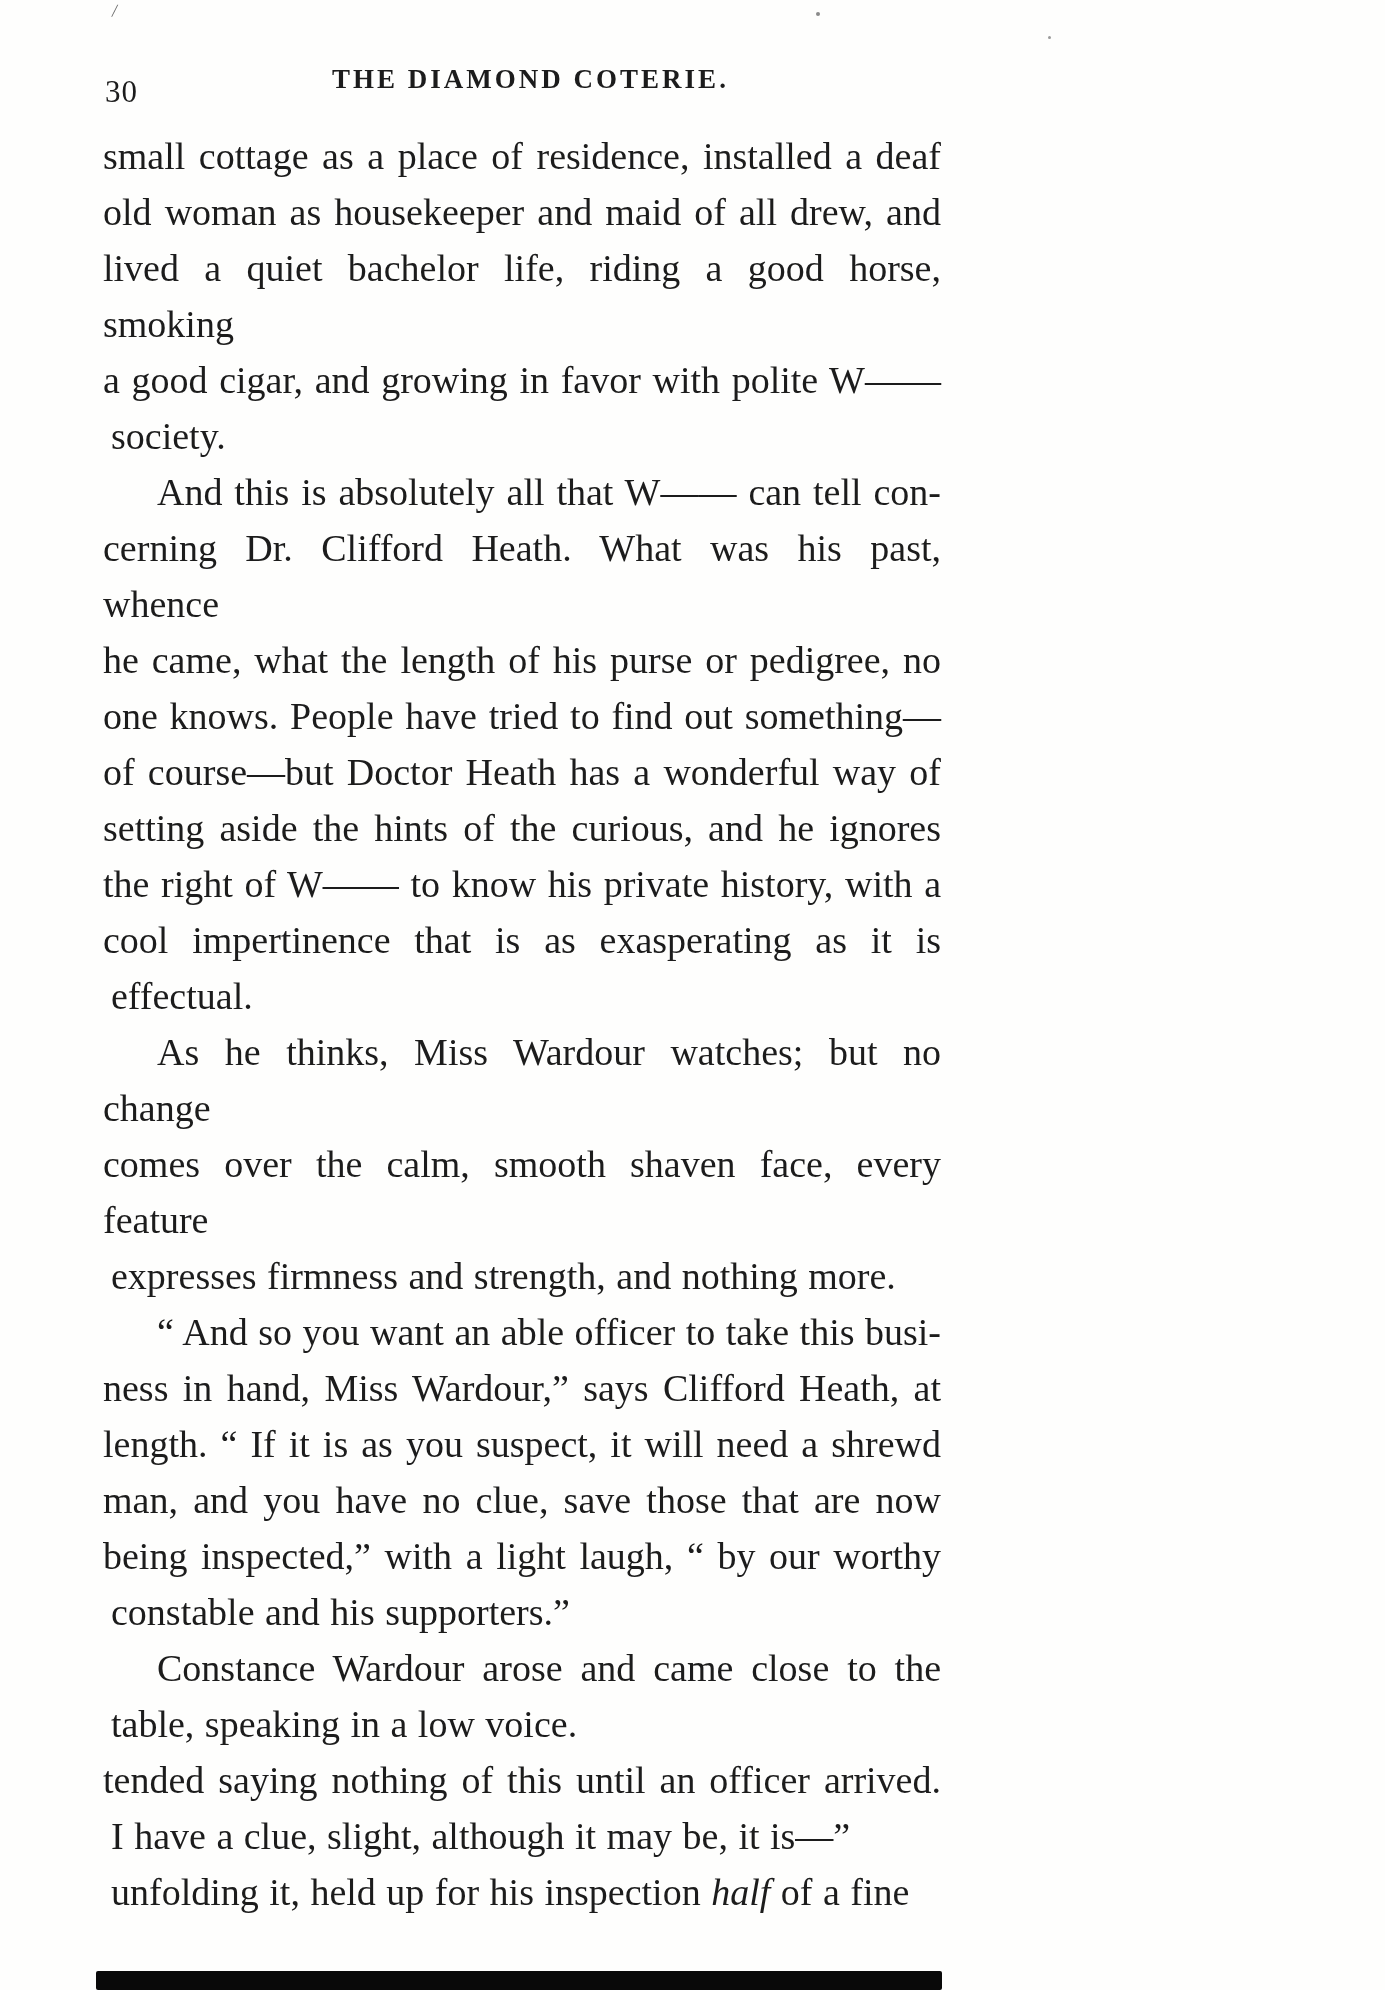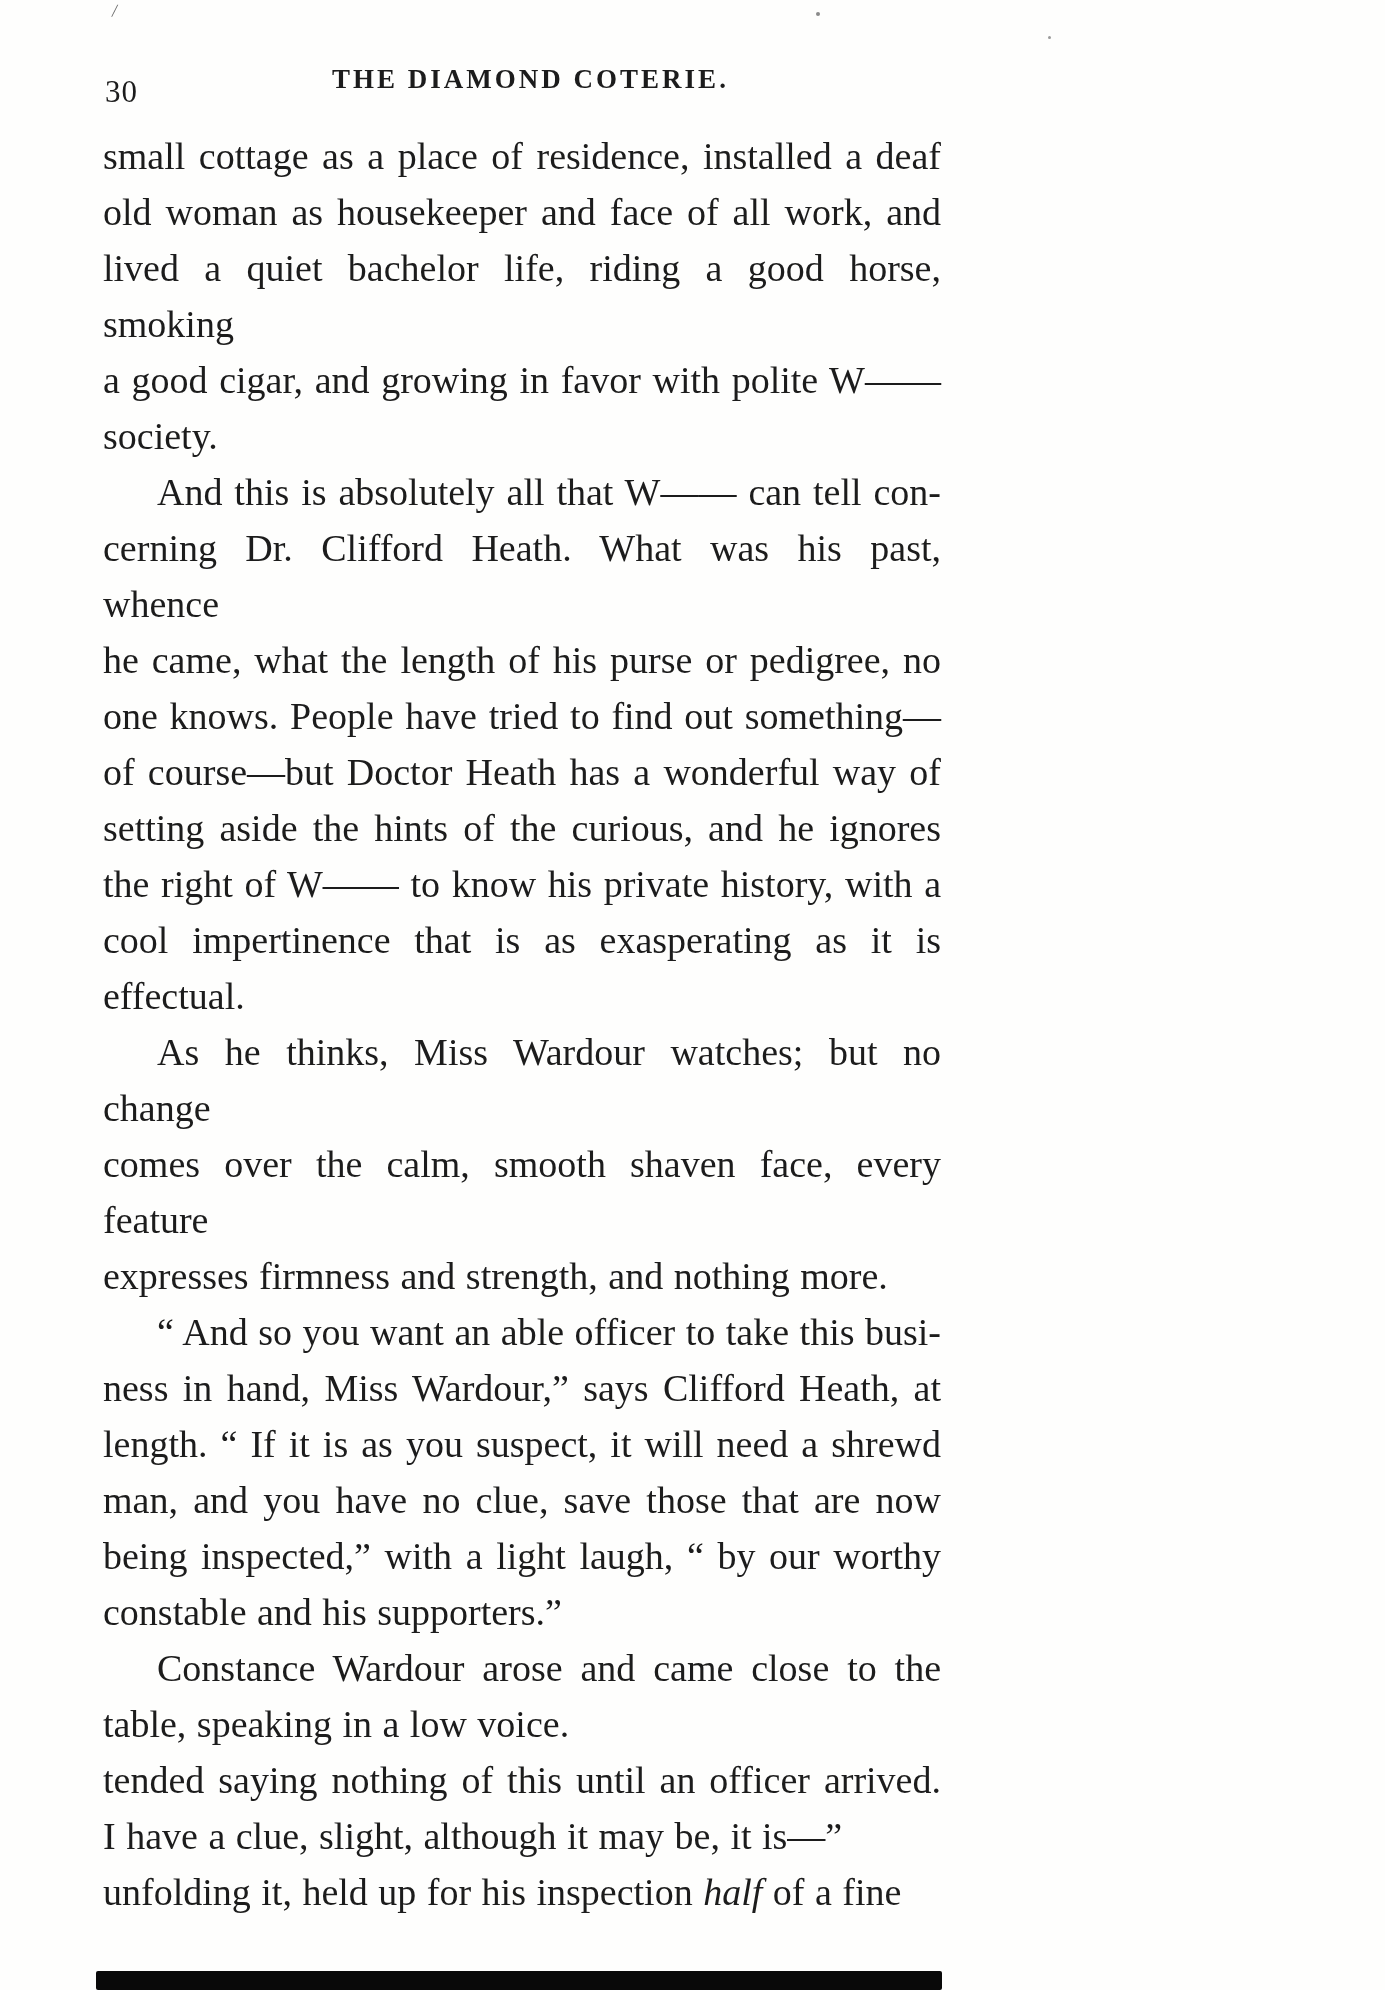--- a/index.html
+++ b/index.html
@@ -46,20 +46,21 @@
   .line {
     font-size: 38px;
     line-height: 56px;
     text-align: justify;
     text-align-last: justify;
     word-spacing: 1px;
   }
   .line.last {
     text-align: left;
     text-align-last: left;
+    margin-left: 8px;
   }
   .line.indent {
     text-indent: 54px;
   }
   .line i { font-style: italic; }
   .scan-bar {
     position: absolute;
     left: 96px;
     top: 1971px;
     width: 846px;
@@ -106,21 +107,21 @@
   <div class="text-col">
 
     <div class="page-header">
       <span class="page-number">30</span>
       <span class="running-title">THE DIAMOND COTERIE.</span>
     </div>
 
     <div class="text-block">
 
     <div class="line">small cottage as a place of residence, installed a deaf</div>
-        <div class="line">old woman as housekeeper and face of all work, and</div>
+        <div class="line">old woman as housekeeper and maid of all drew, and</div>
         <div class="line">lived a quiet bachelor life, riding a good horse, smoking</div>
         <div class="line">a good cigar, and growing in favor with polite W——</div>
         <div class="line last">society.</div>
         <div class="line indent">And this is absolutely all that W—— can tell con-</div>
         <div class="line">cerning Dr. Clifford Heath.  What was his past, whence</div>
         <div class="line">he came, what the length of his purse or pedigree, no</div>
         <div class="line">one knows.  People have tried to find out something—</div>
         <div class="line">of course—but Doctor Heath has a wonderful way of</div>
         <div class="line">setting aside the hints of the curious, and he ignores</div>
         <div class="line">the right of W—— to know his private history, with a</div>

